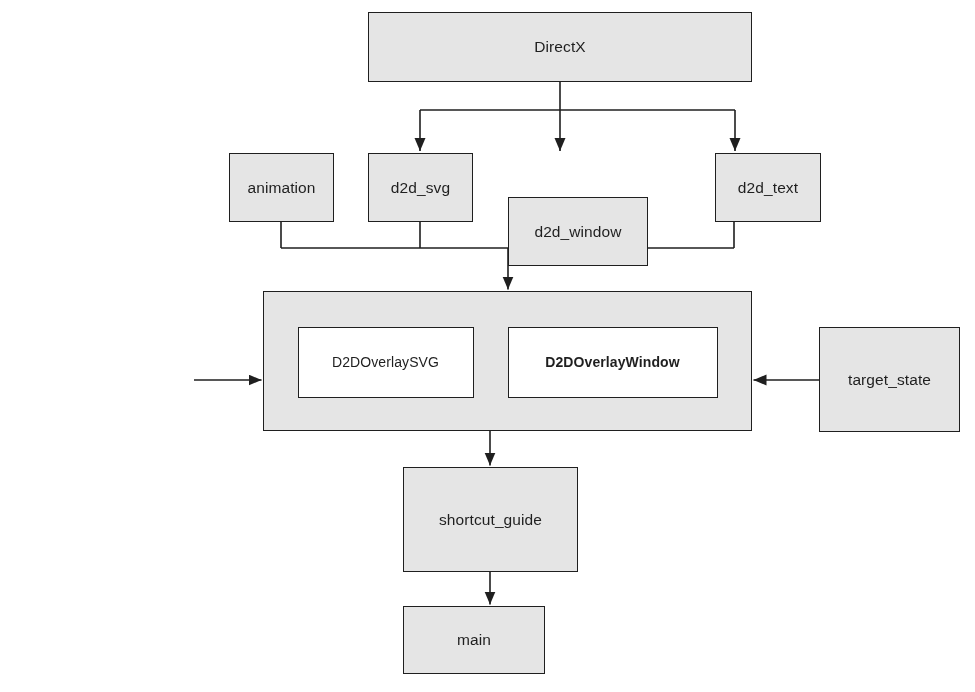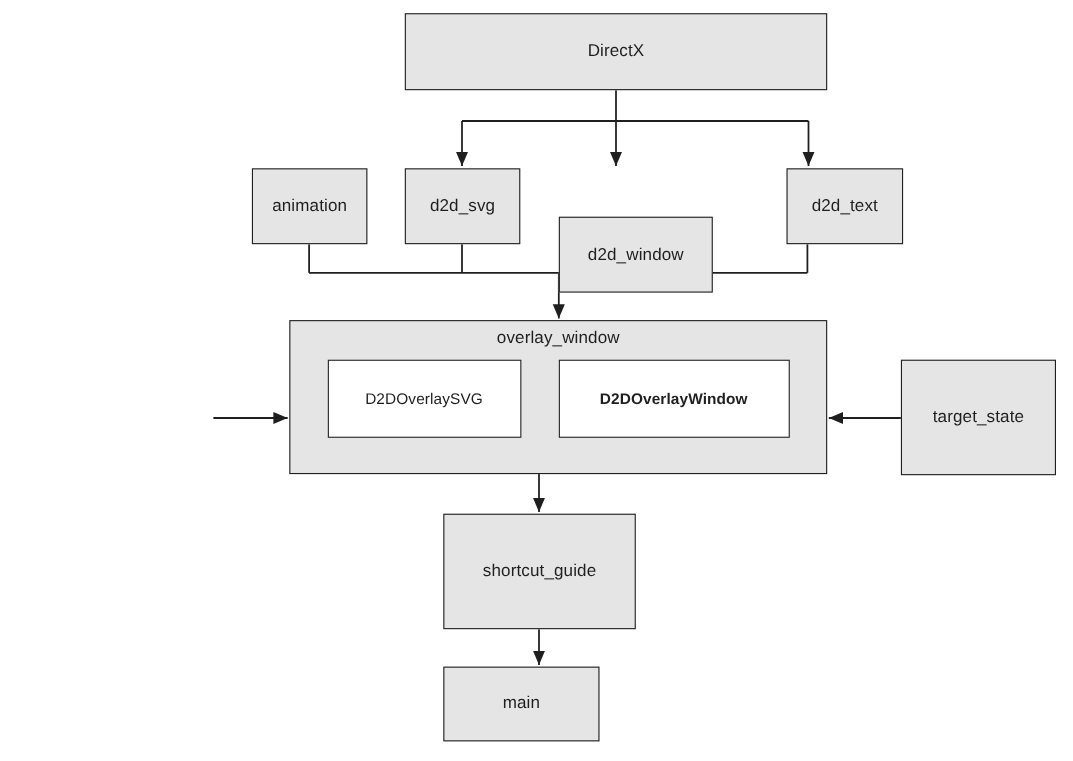--- a/index.html
+++ b/index.html
@@ -104,21 +104,20 @@
 
   <div class="node n-animation">animation</div>
 
   <div class="node n-d2dsvg">d2d_svg</div>
 
   <div class="node n-d2dwindow">d2d_window</div>
 
   <div class="node n-d2dtext">d2d_text</div>
 
   <div class="node n-overlay">
-    <div class="overlay-title">overlay_window</div>
     <div class="inner-node i-svg">D2DOverlaySVG</div>
     <div class="inner-node i-window">D2DOverlayWindow</div>
   </div>
 
 
   <div class="node n-target">target_state</div>
 
   <div class="node n-shortcut">shortcut_guide</div>
 
   <div class="node n-main">main</div>

